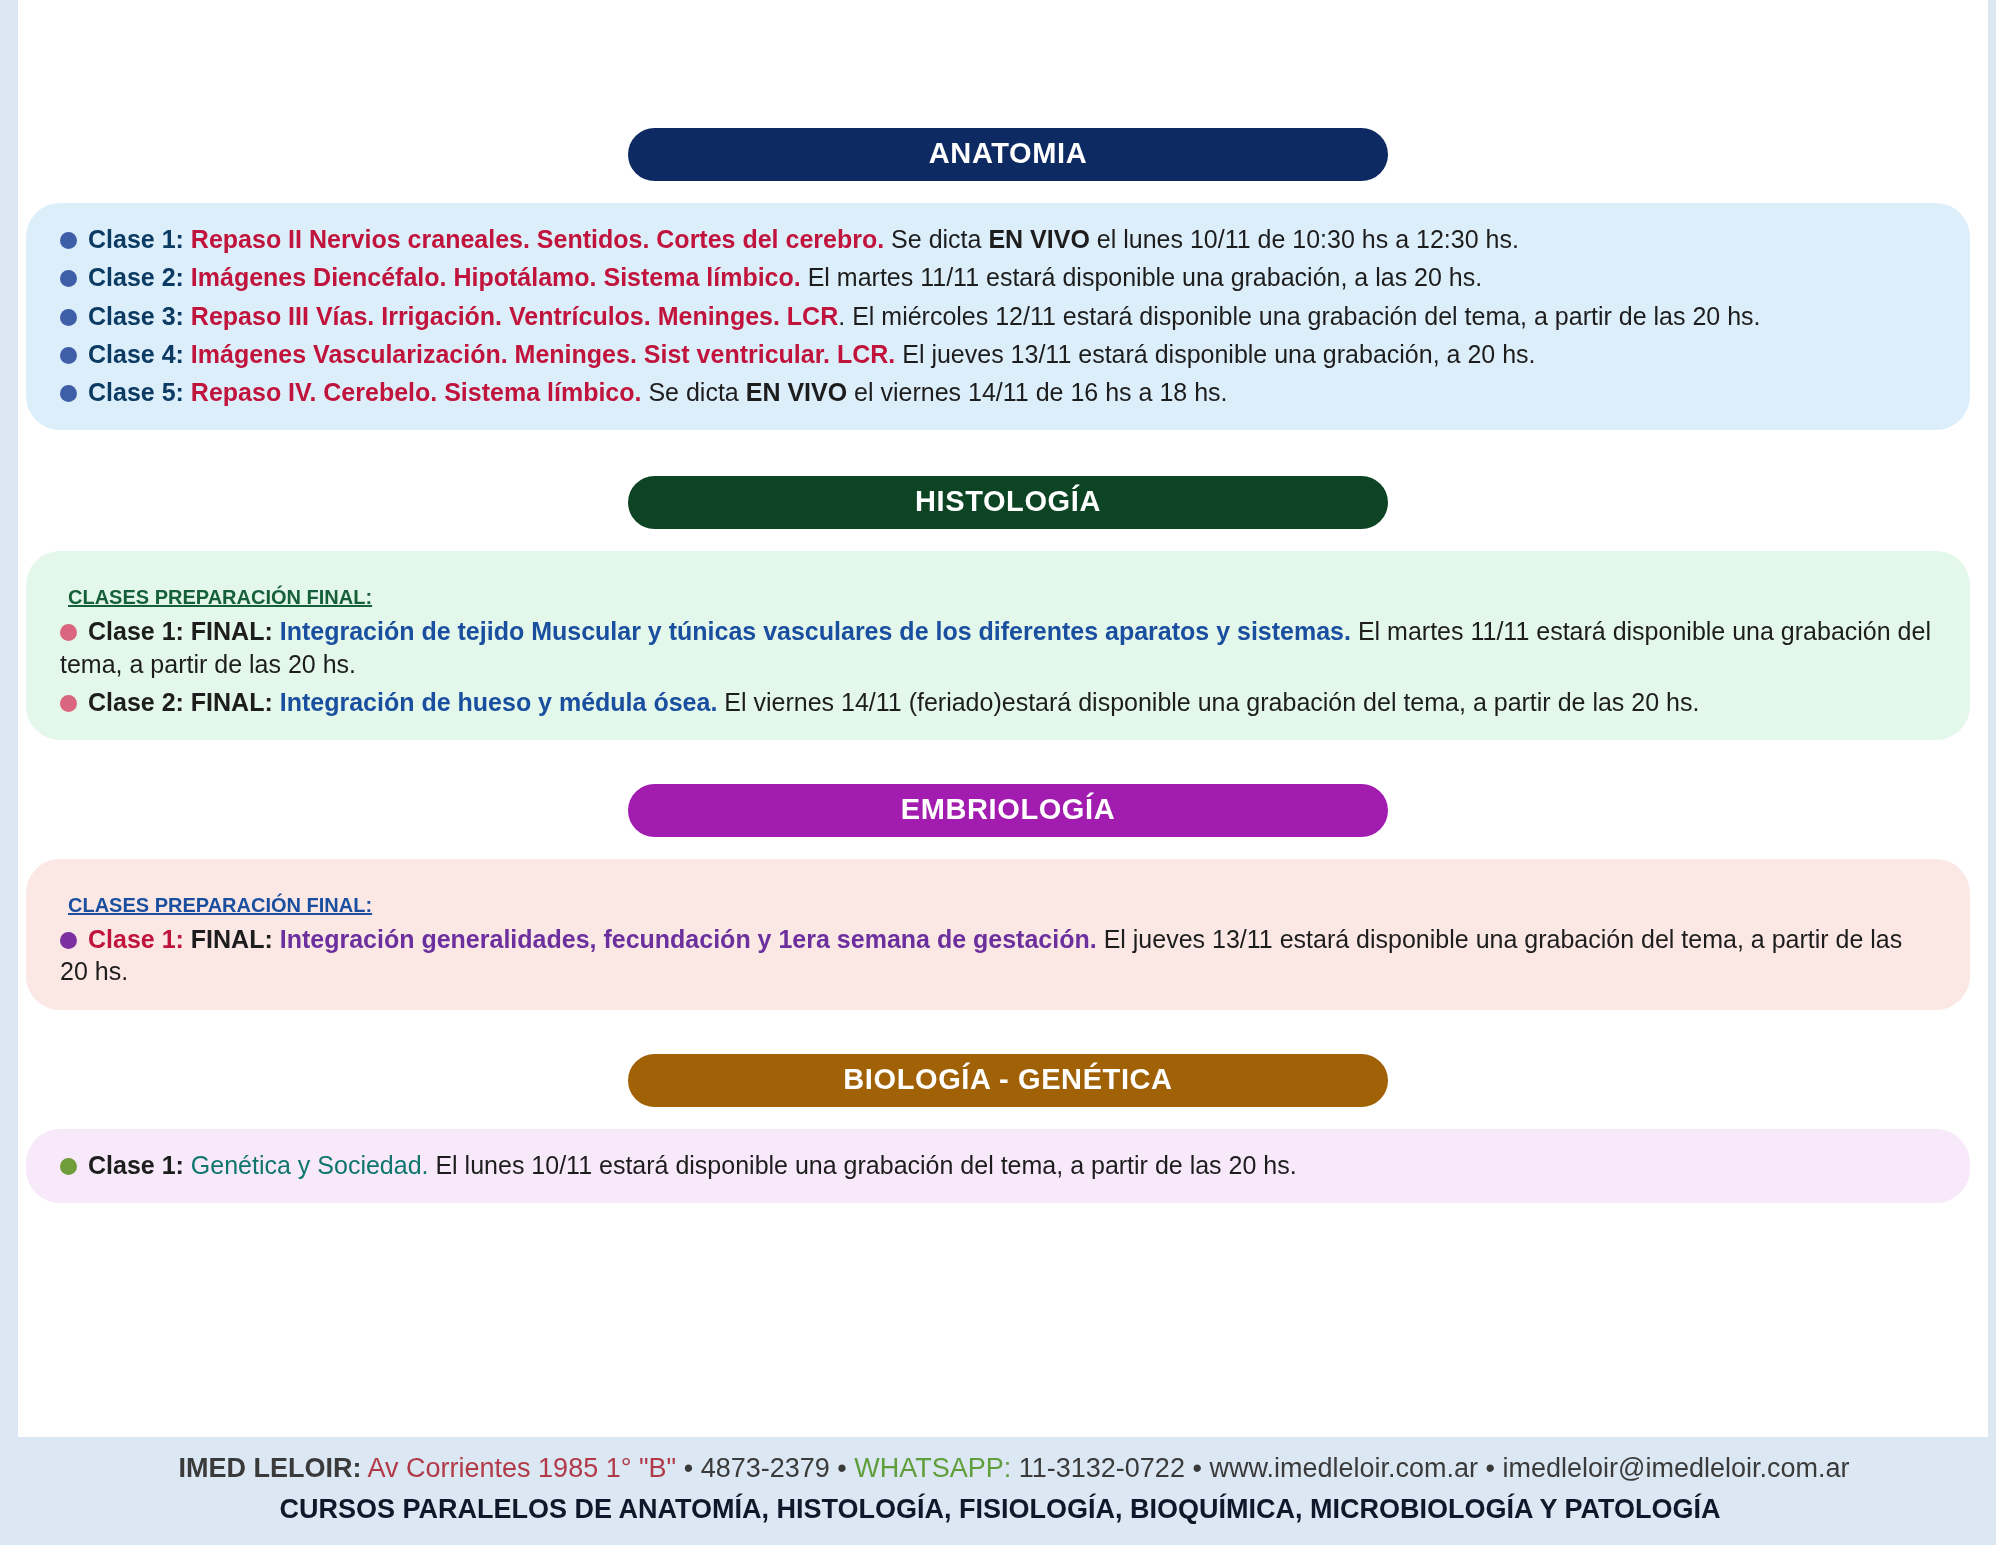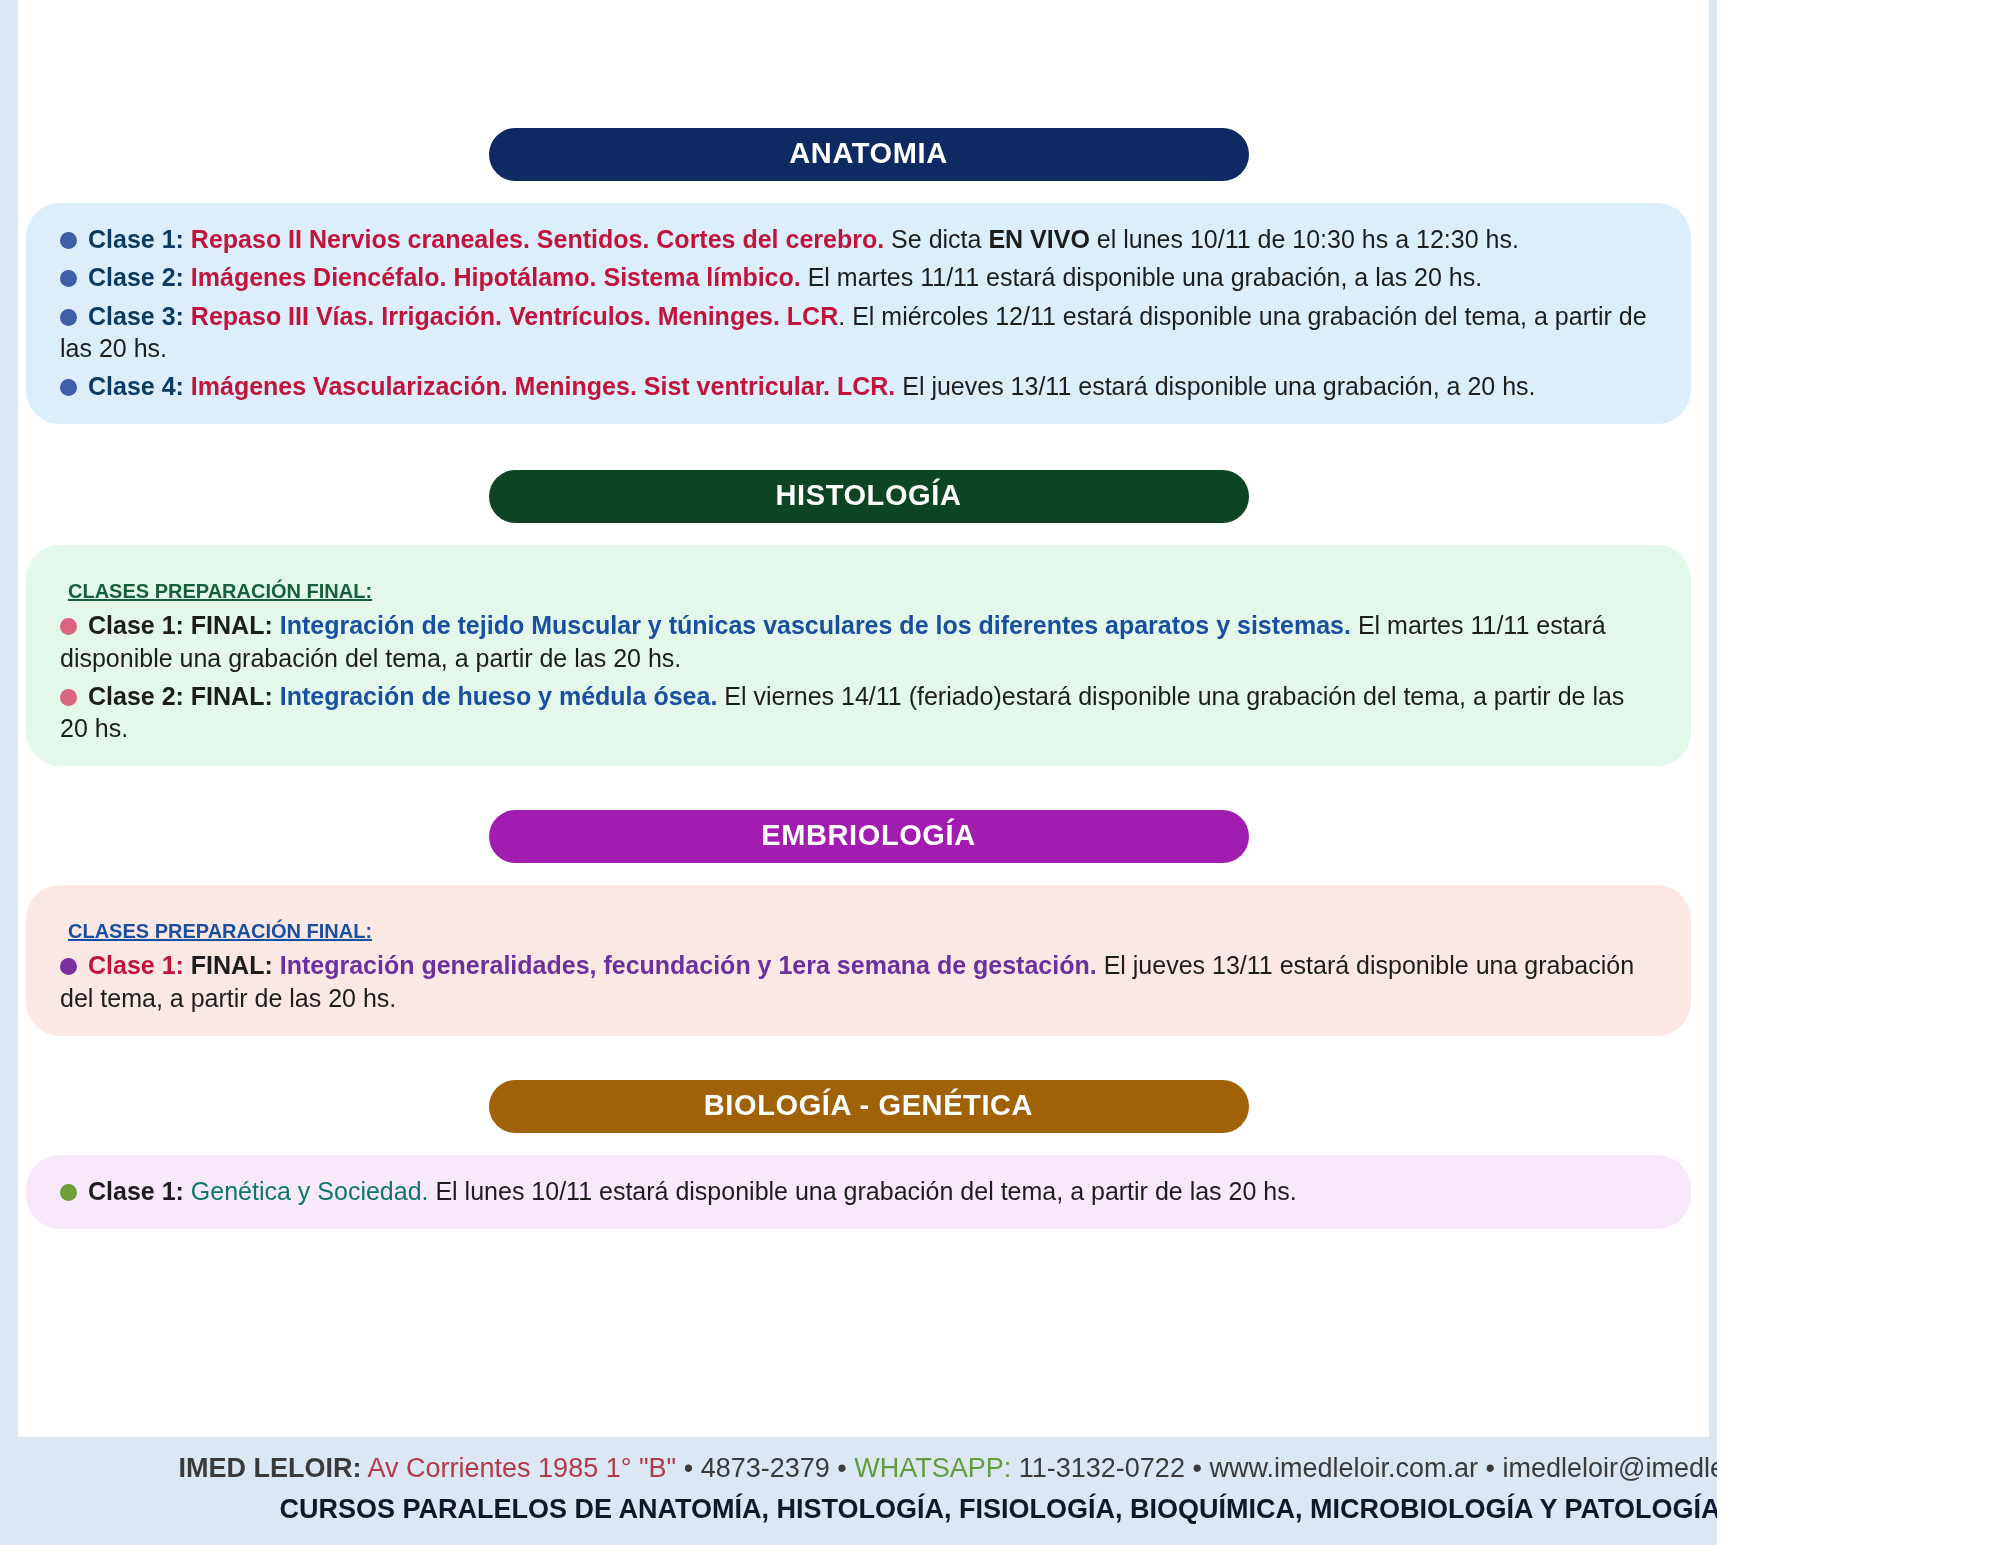--- a/index.html
+++ b/index.html
@@ -4,21 +4,21 @@
 <style>
   * { box-sizing: border-box; }
   html, body {
     margin: 0; padding: 0;
     width: 2000px; height: 1545px;
     background: #ffffff;
     font-family: "Liberation Sans", sans-serif;
   }
   .page {
     position: relative;
-    width: 1717px; height: 1545px;
+    width: 1996px; height: 1545px;
     background: #ffffff;
     overflow: hidden;
   }
   .side-strip {
     position: absolute;
     top: 0; left: 0;
     width: 18px; height: 1545px;
     background: #dbe7f3;
   }
   .side-strip-right {
@@ -145,20 +145,23 @@
         </p>
         <p>
           <span class="bullet b-blue"></span><span class="lbl-anat">Clase 2:</span> <span class="topic-red">Imágenes Diencéfalo. Hipotálamo. Sistema límbico.</span><span> El martes 11/11 estará disponible una grabación, a las 20 hs.</span>
         </p>
         <p>
           <span class="bullet b-blue"></span><span class="lbl-anat">Clase 3:</span> <span class="topic-red">Repaso III Vías. Irrigación. Ventrículos. Meninges. LCR</span><span>. El miércoles 12/11 estará disponible una grabación del tema, a partir de las 20 hs.</span>
         </p>
         <p>
           <span class="bullet b-blue"></span><span class="lbl-anat">Clase 4:</span> <span class="topic-red">Imágenes Vascularización. Meninges. Sist ventricular. LCR.</span><span> El jueves 13/11 estará disponible una grabación, a 20 hs.</span>
         </p>
+        <p>
+          <span class="bullet b-blue"></span><span class="lbl-anat">Clase 5:</span> <span class="topic-red">Repaso IV. Cerebelo. Sistema límbico.</span><span> Se dicta </span><span class="b-strong">EN VIVO</span><span> el viernes 14/11 de 16 hs a 18 hs.</span>
+        </p>
       </div>
     </div>
 
     <div class="section sec-gap-1">
       <div class="pill-wrap">
         <div class="pill" style="background: rgb(12, 68, 36);">HISTOLOGÍA</div>
       </div>
       <div class="card" style="background: rgb(227, 247, 234);">
         <div class="final-head fh-green">CLASES PREPARACIÓN FINAL:</div>
         <p>

